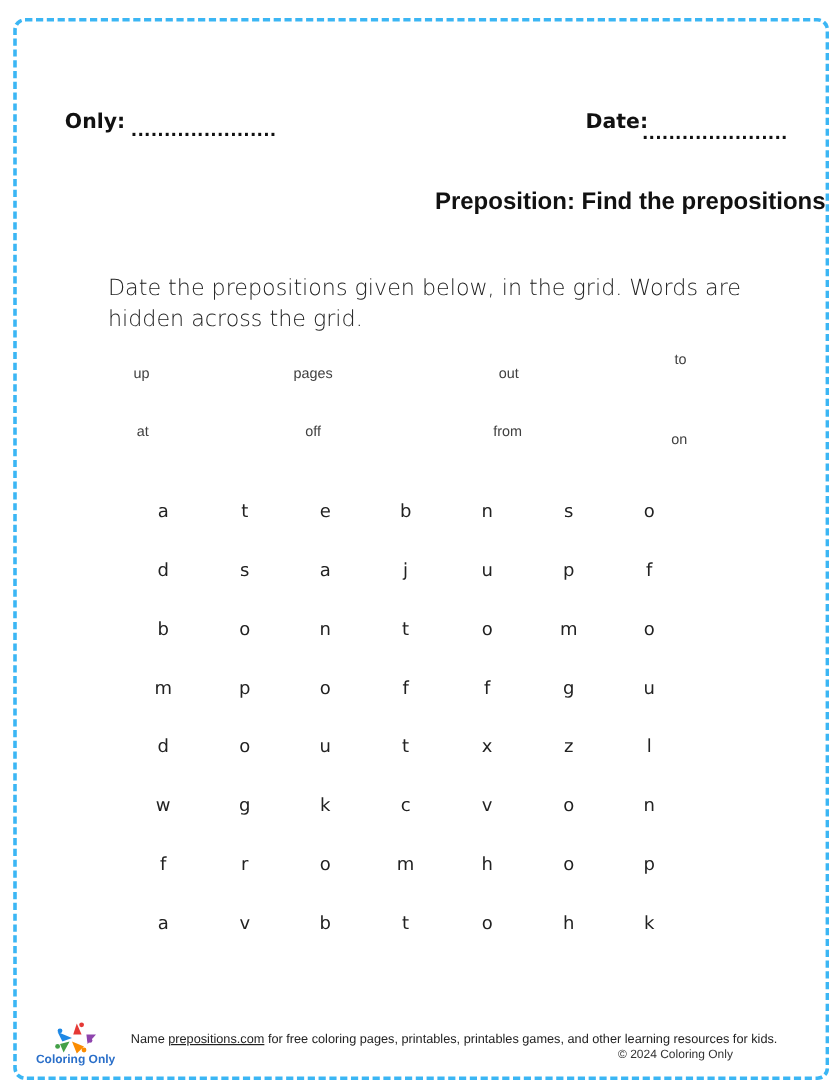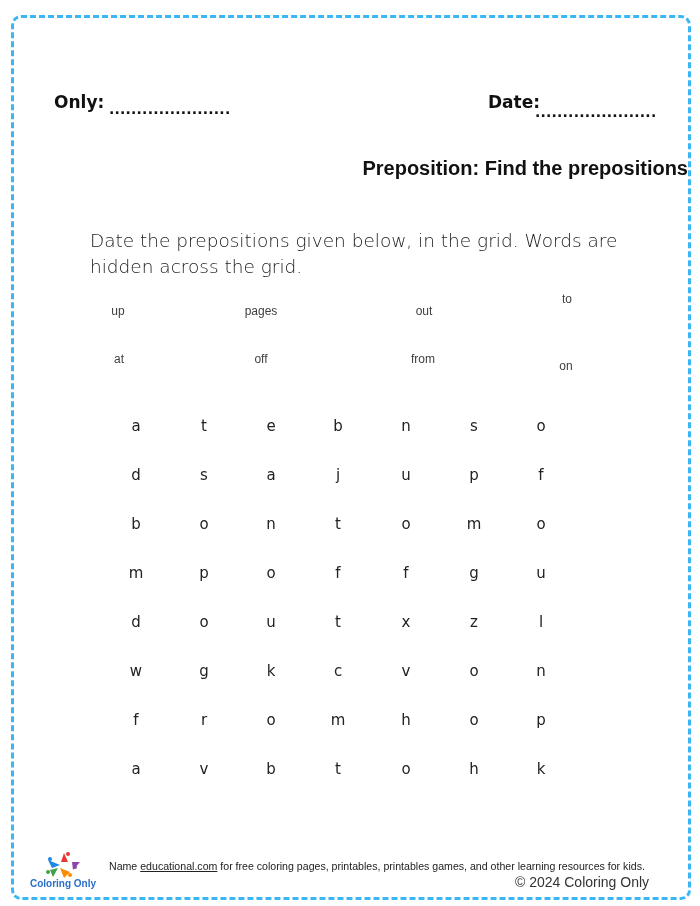--- a/index.html
+++ b/index.html
@@ -6,21 +6,21 @@
   body { width: 700px; height: 906px; position: relative; overflow: hidden; font-family: "DejaVu Sans", sans-serif; color: #111; }
   .frame { position: absolute; left: 11px; top: 15px; width: 674px; height: 879px; border: 3px dashed #3bb6f4; border-radius: 10px; }
   .label { position: absolute; font-family: "DejaVu Sans", sans-serif; font-weight: bold; font-size: 17px; color: #111; }
   .dots { position: absolute; font-family: "DejaVu Sans", sans-serif; font-weight: bold; font-size: 14px; letter-spacing: 0.2px; color: #111; white-space: nowrap; }
   .title { position: absolute; left: 0; width: 688px; top: 157px; text-align: right; font-family: "Liberation Sans", sans-serif; font-weight: bold; font-size: 20px; color: #111; }
   .instructions { position: absolute; left: 90px; top: 228px; width: 540px; font-family: "DejaVu Sans", sans-serif; font-size: 18.5px; line-height: 26px; color: #222; font-weight: 300; }
   .word { position: absolute; font-family: Liberation Sans, sans-serif; font-size: 12px; color: #404040; transform: translateX(-50%); white-space: nowrap; }
   .cell { position: absolute; width: 30px; text-align: center; font-family: "DejaVu Sans", sans-serif; font-size: 15px; color: #222; transform: translateX(-50%); }
   .footer-text { position: absolute; left: 109px; top: 859px; width: 540px; font-family: "Liberation Sans", sans-serif; font-size: 10.6px; line-height: 15px; color: #222; }
   .footer-text a { color: #222; text-decoration: underline; }
-  .copyright { position: absolute; left: 515px; top: 874px; font-family: "Liberation Sans", sans-serif; font-size: 14px; color: #333; }
+  .copyright { position: absolute; left: 515px; top: 874px; font-family: "Liberation Sans", sans-serif; font-size: 10px; color: #333; }
   .logo { position: absolute; left: 28px; top: 850px; width: 70px; height: 44px; }
   .logo-text { position: absolute; left: 0; top: 28px; width: 70px; text-align: center; font-family: "Liberation Sans", sans-serif; font-weight: bold; font-size: 10px; color: #2a6fc9; }
 </style>
 </head>
 <body>
 
 <div class="frame"></div>
 
 <span class="label" style="left:54px; top:92px;">Only:</span>
 <span class="dots" style="left:109px; top:101px;">......................</span>
@@ -111,14 +111,14 @@
     <polygon points="44,12 52,12 45,20" fill="#8e44ad"></polygon>
     <circle cx="47" cy="17" r="2" fill="#8e44ad"></circle>
     <polygon points="22,20 30,18 25,27" fill="#43a047"></polygon>
     <circle cx="20" cy="22" r="2" fill="#43a047"></circle>
     <polygon points="32,18 42,22 36,28" fill="#fb8c00"></polygon>
     <circle cx="42" cy="25" r="2" fill="#fb8c00"></circle>
   </svg>
   <div class="logo-text">Coloring Only</div>
 </div>
 
-<div class="footer-text"><span>Name </span><a>educational.com</a><span> for free coloring pages, printables, printables games, and other learning resources for kids.</span></div>
+<div class="footer-text"><span>Name </span><a>prepositions.com</a><span> for free coloring pages, printables, printables games, and other learning resources for kids.</span></div>
 <div class="copyright">© 2024 Coloring Only</div>
 
 </body></html>

